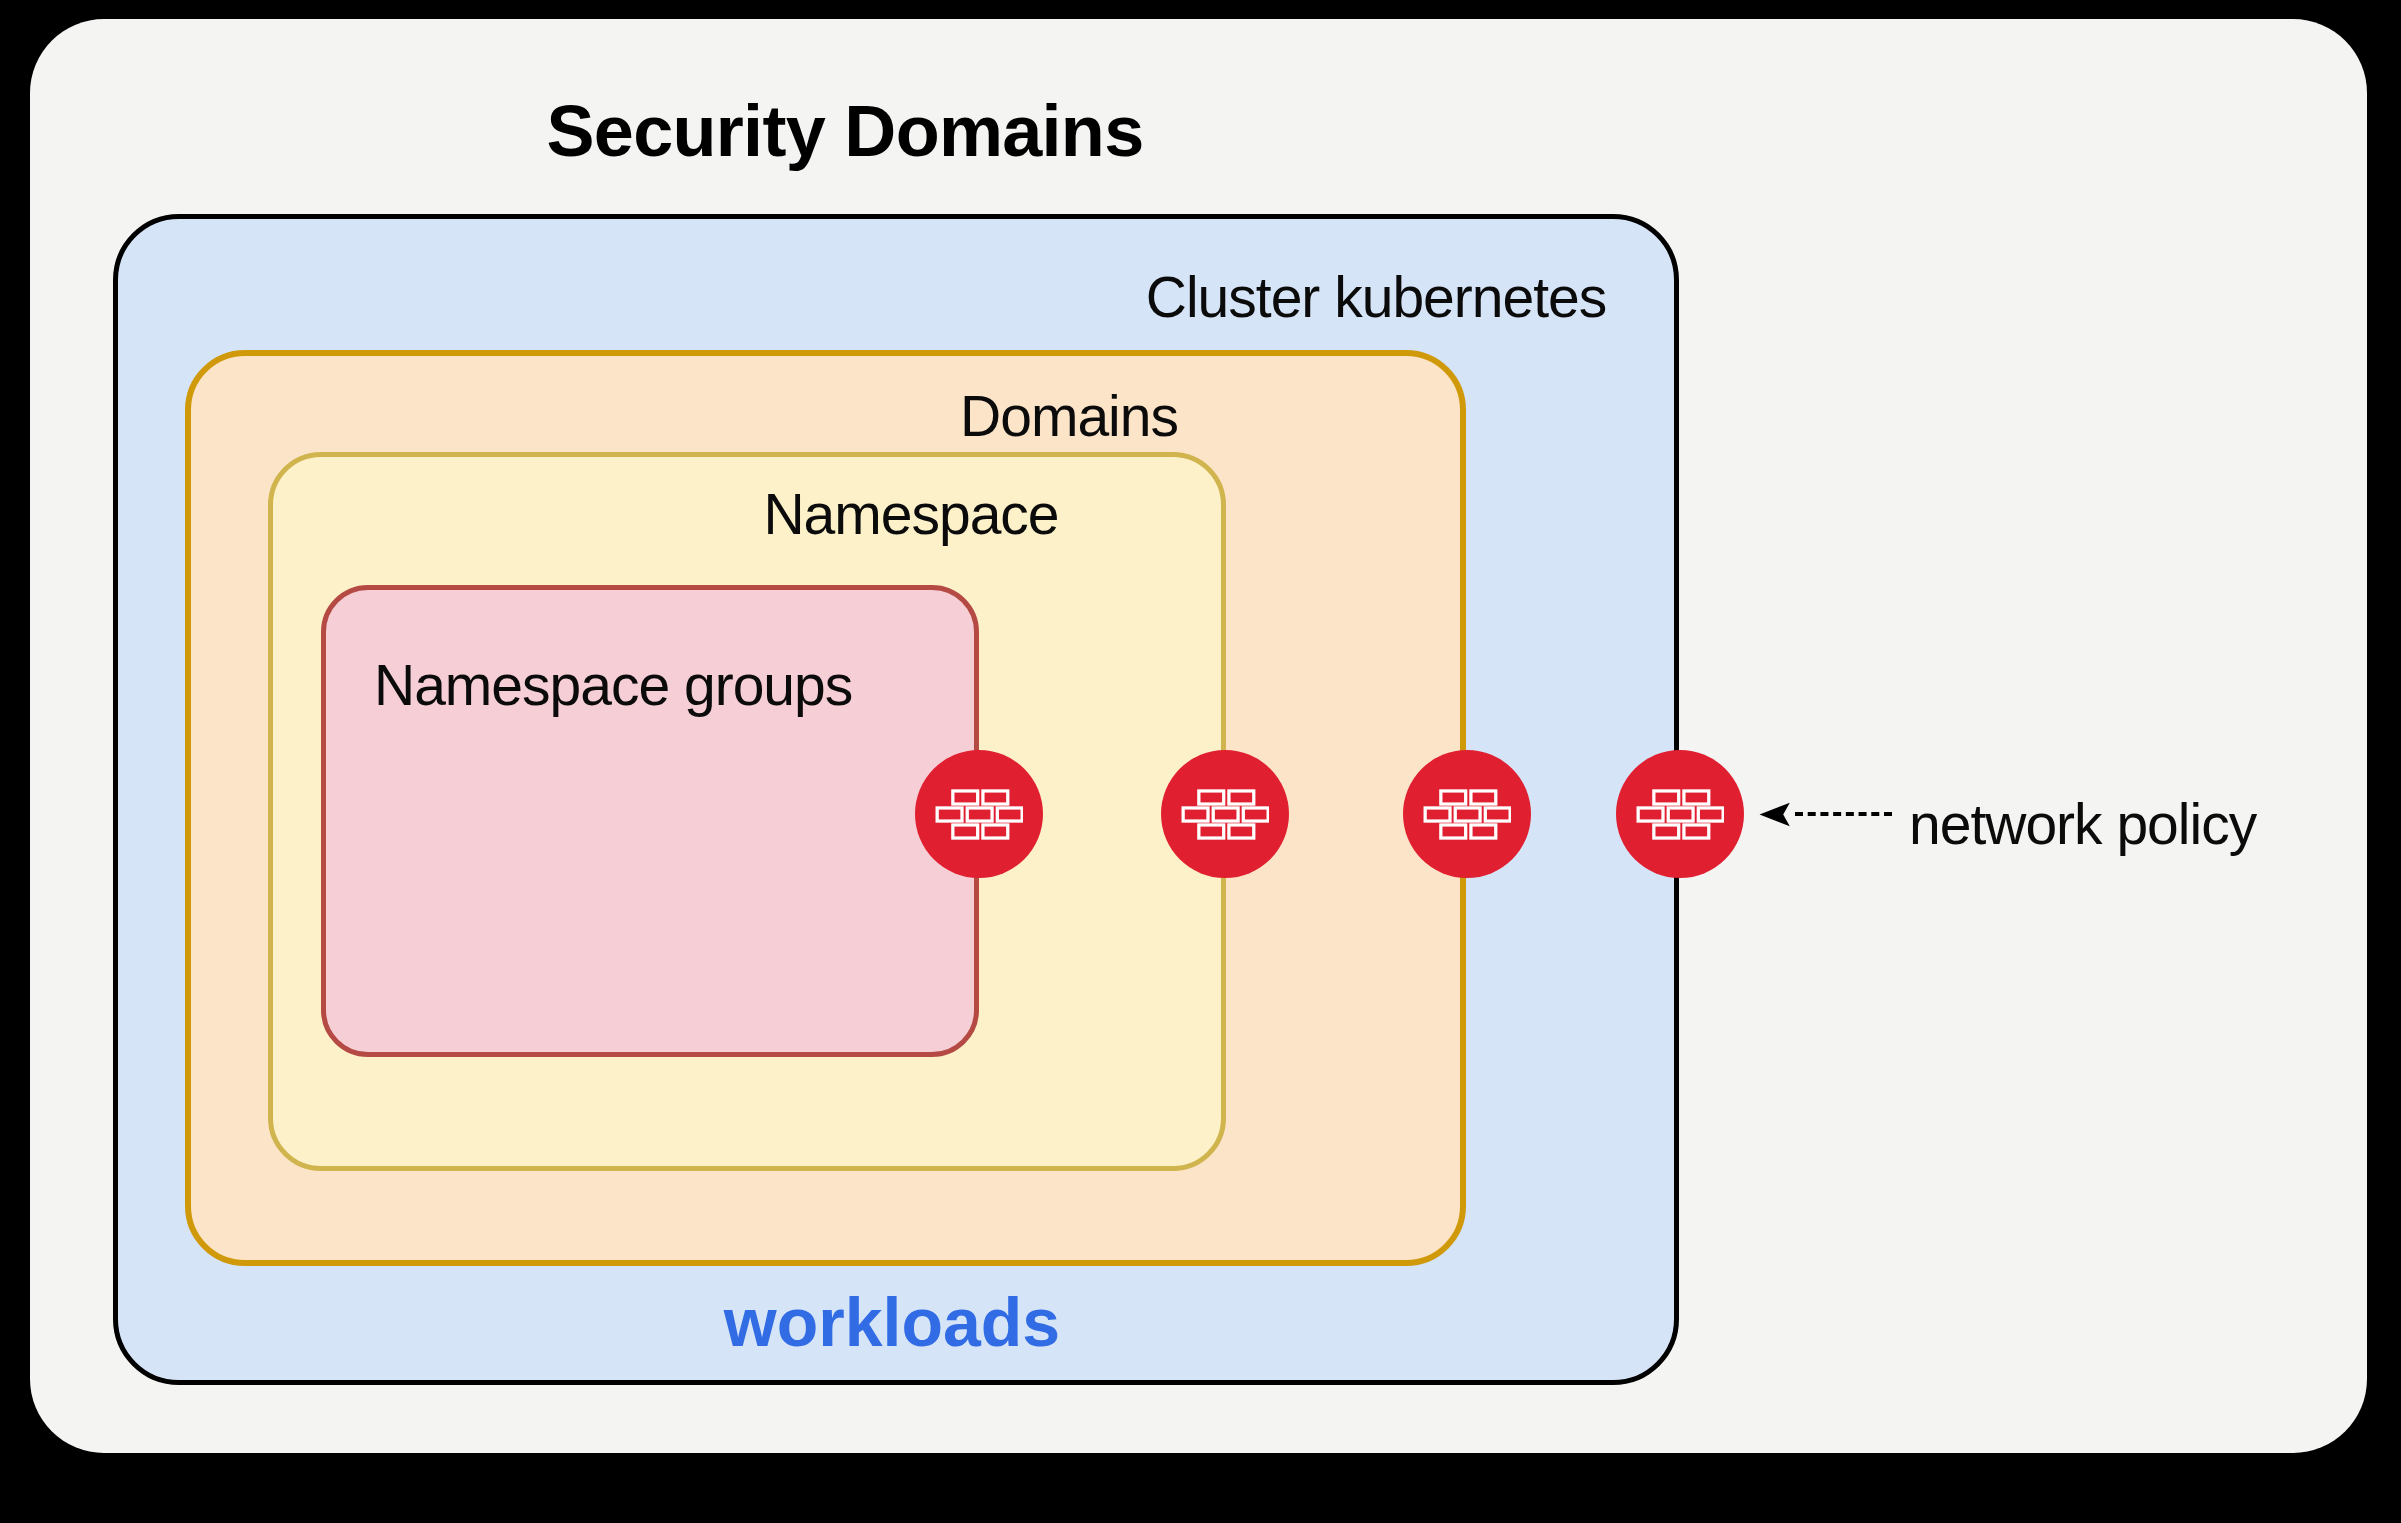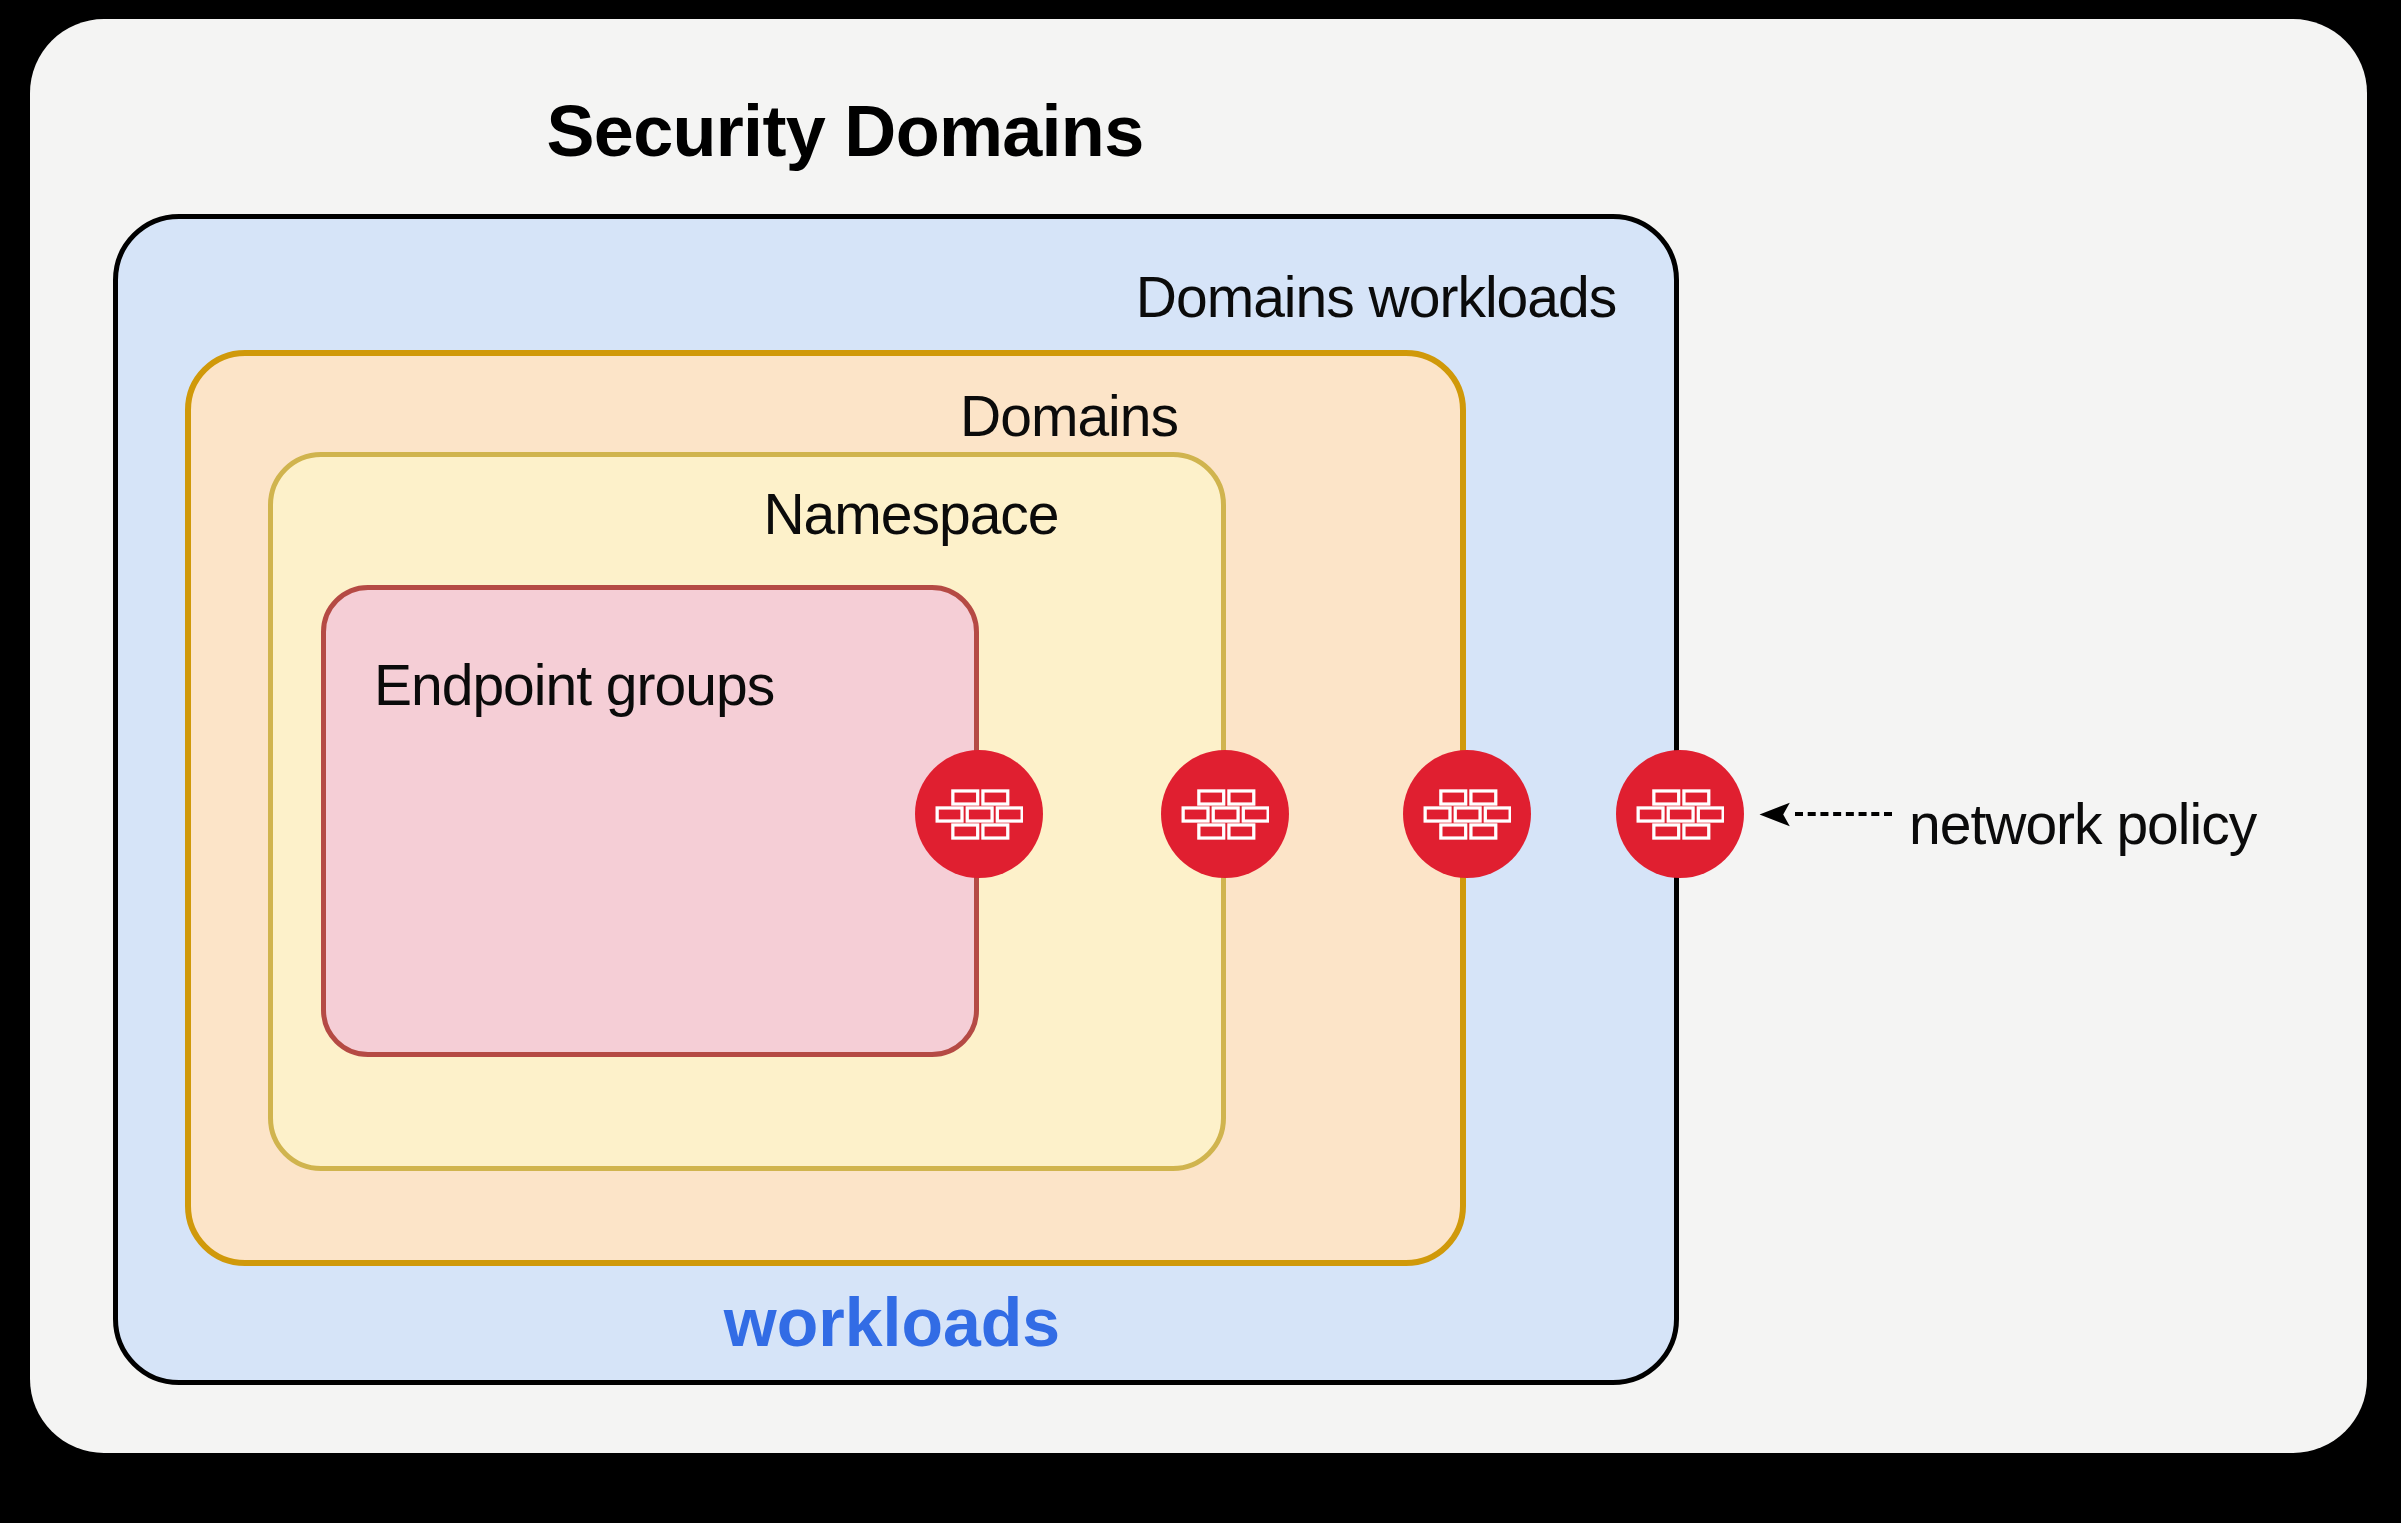--- a/index.html
+++ b/index.html
@@ -63,24 +63,24 @@
 
   <div class="canvas-bg"></div>
 
   <div class="diagram-title">Security Domains</div>
 
   <div class="domain-box box-cluster"></div>
   <div class="domain-box box-tenant"></div>
   <div class="domain-box box-namespace"></div>
   <div class="domain-box box-endpoint"></div>
 
-  <div class="label" style="left:1376px;top:297px;">Domains workloads</div>
+  <div class="label" style="left:1376px;top:297px;">Cluster kubernetes</div>
   <div class="label" style="left:1069px;top:416px;">Domains</div>
   <div class="label" style="left:872px;top:514px;margin-left:39px;">Namespace</div>
-  <div class="label label-left" style="left:374px;top:685px;transform:translate(0,-50%);">Endpoint groups</div>
+  <div class="label label-left" style="left:374px;top:685px;transform:translate(0,-50%);">Namespace groups</div>
 
   <div class="kubernetes-label">workloads</div>
 
   <div class="firewall fw-1">
     <svg width="88" height="51" viewBox="0 0 134 78">
       <g fill="none" stroke="#ffffff" stroke-width="5">
         <rect x="27" y="3" width="38" height="20"></rect>
           <rect x="73" y="3" width="38" height="20"></rect>
         <rect x="3" y="29" width="38" height="20"></rect>
           <rect x="49" y="29" width="38" height="20"></rect>

